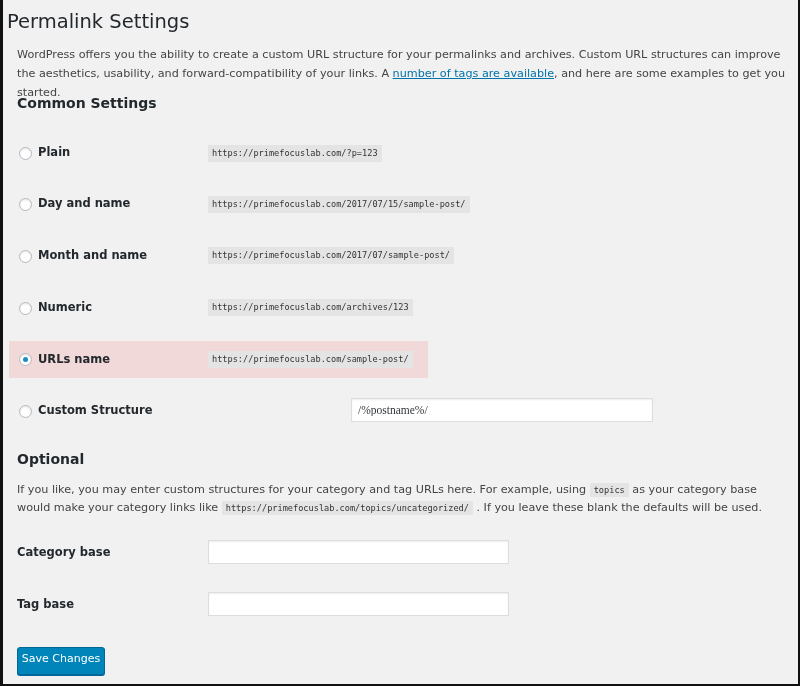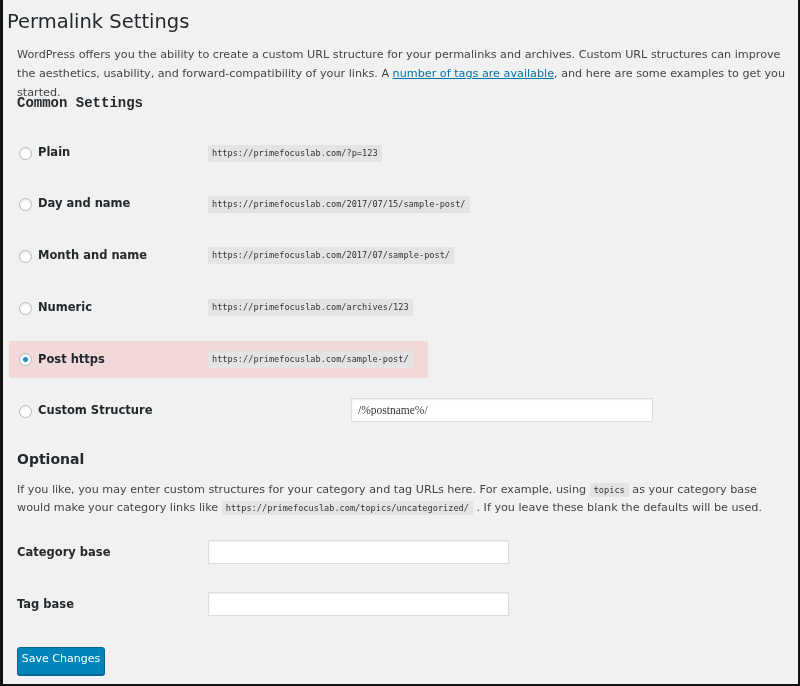--- a/index.html
+++ b/index.html
@@ -21,42 +21,42 @@
 </style>
 </head>
 <body>
 
 <div class="frame">
 
   <h1 class="abs" style="left:4px; top:10px;">Permalink Settings</h1>
 
   <div class="abs para" style="left:14px; top:45px;"><span>WordPress offers you the ability to create a custom URL structure for your permalinks and archives. Custom URL structures can improve the aesthetics, usability, and forward-compatibility of your links. A </span><a href="#">number of tags are available</a><span>, and here are some examples to get you started.</span></div>
 
-  <h2 class="abs" style="left:14px; top:95px;font-family:Liberation Mono, monospace;">Common Settings</h2>
+  <h2 class="abs" style="left:14px; top:95px;">Common Settings</h2>
 
   <div class="abs highlight" style="left:6px; top:341px; width:419px; height:37px;"></div>
 
   <div class="abs radio" style="left:16px; top:147px;"></div>
   <div class="abs row-label" style="left:35px; top:145px;">Plain</div>
   <div class="abs code" style="left:205px; top:145px;">https://primefocuslab.com/?p=123</div>
 
   <div class="abs radio" style="left:16px; top:198px;"></div>
   <div class="abs row-label" style="left:35px; top:196px;">Day and name</div>
   <div class="abs code" style="left:205px; top:196px;">https://primefocuslab.com/2017/07/15/sample-post/</div>
 
   <div class="abs radio" style="left:16px; top:250px;"></div>
   <div class="abs row-label" style="left:35px; top:248px;">Month and name</div>
   <div class="abs code" style="left:205px; top:247px;">https://primefocuslab.com/2017/07/sample-post/</div>
 
   <div class="abs radio" style="left:16px; top:302px;"></div>
   <div class="abs row-label" style="left:35px; top:300px;">Numeric</div>
   <div class="abs code" style="left:205px; top:299px;">https://primefocuslab.com/archives/123</div>
 
   <div class="abs radio checked" style="left:16px; top:353px;"></div>
-  <div class="abs row-label" style="left:35px; top:352px;">Post https</div>
+  <div class="abs row-label" style="left:35px; top:352px;">URLs name</div>
   <div class="abs code" style="left:205px; top:351px;">https://primefocuslab.com/sample-post/</div>
 
   <div class="abs radio" style="left:16px; top:405px;"></div>
   <div class="abs row-label" style="left:35px; top:403px;">Custom Structure</div>
   <input class="abs input" style="left: 348px; top: 398px; width: 302px; height: 24px; font-size: 11.5px; font-family: Liberation Serif, serif;" value="/%postname%/">
 
   <h2 class="abs" style="left:14px; top:451px;">Optional</h2>
 
   <div class="abs para" style="left:14px; top:481px; line-height:17px;"><span>If you like, you may enter custom structures for your category and tag URLs here. For example, using </span><span class="inline-code">topics</span><span> as your category base would make your category links like </span><span class="inline-code">https://primefocuslab.com/topics/uncategorized/</span><span> . If you leave these blank the defaults will be used.</span></div>
 

